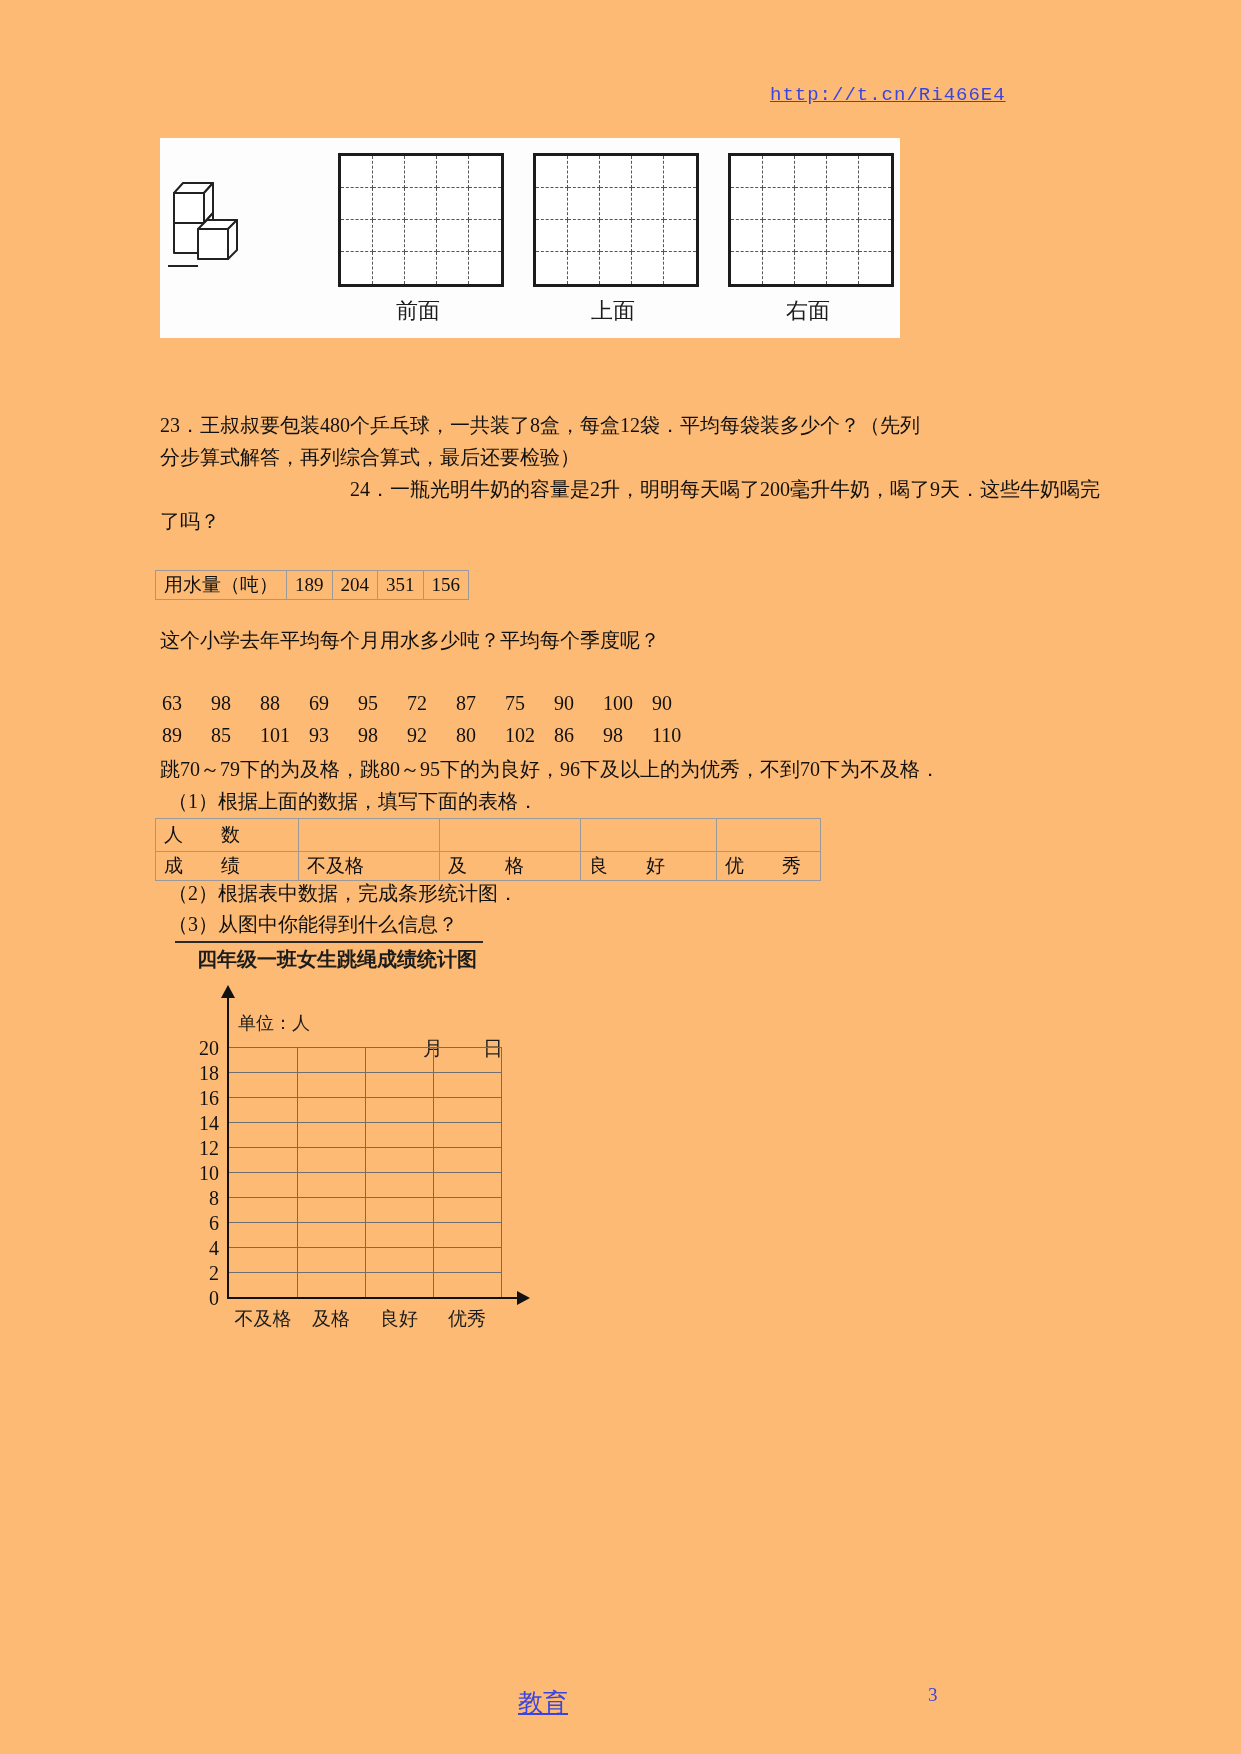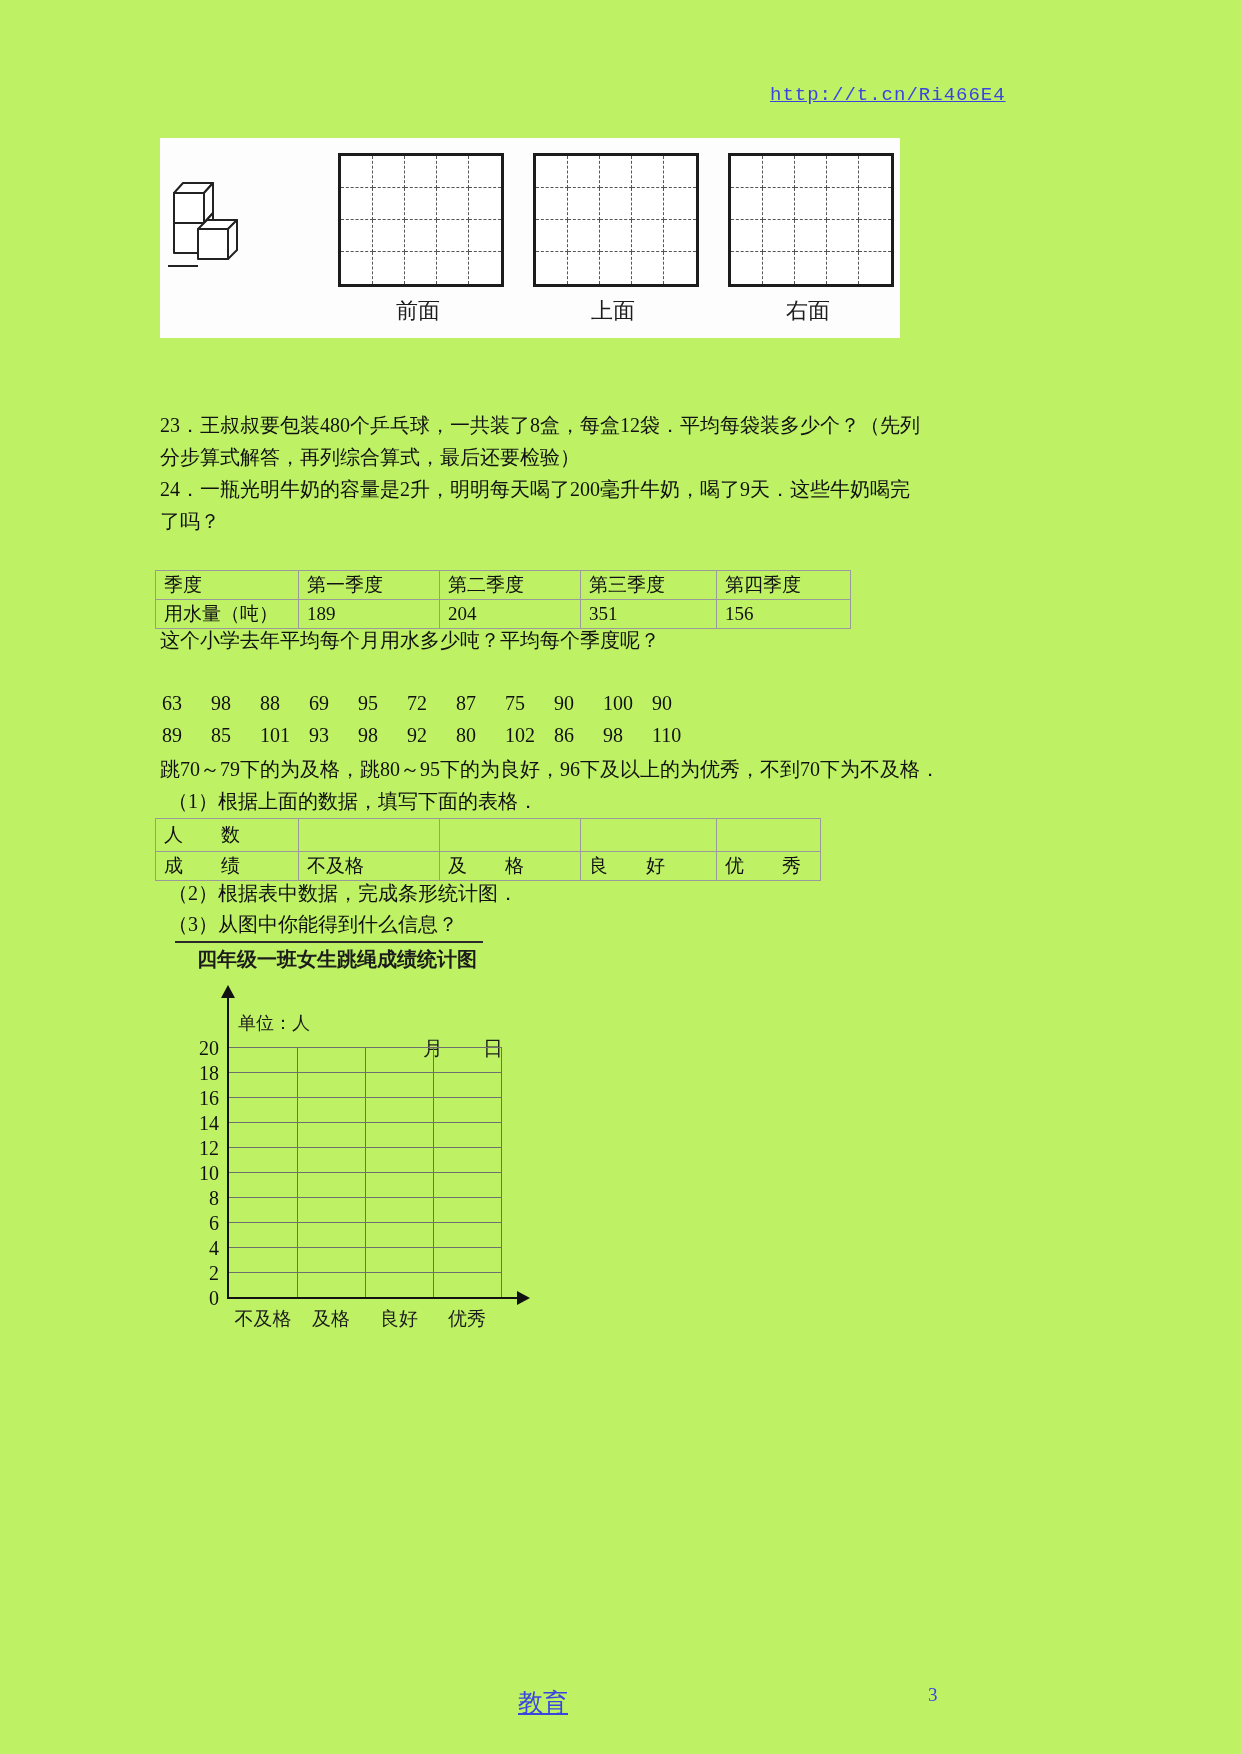--- a/index.html
+++ b/index.html
@@ -1,16 +1,16 @@
 <!DOCTYPE html>
 <html style="--link-color: #3a45e0;"><head>
 <meta charset="utf-8">
 <style>
   html,body{margin:0;padding:0;background:#e9e9e9;}
-  .page{position:relative;width:1241px;height:1754px;background:#bef264;margin:0 auto;
+  .page{position:relative;width:1241px;height:1754px;background:#fdba74;margin:0 auto;
         font-family:"Liberation Serif","DejaVu Serif",serif;color:#111;}
   .abs{position:absolute;}
   a.doclink{color:var(--link-color,#3a45e0);text-decoration:underline;cursor:pointer;}
 
   
   .header-url{left:770px;top:84px;font-family:"Liberation Mono","DejaVu Sans Mono",monospace;
               font-size:19px;letter-spacing:1px;}
 
   
   .figure-block{left:160px;top:138px;width:740px;height:200px;background:#fdfdfd;}
@@ -21,21 +21,21 @@
   .vgrid div:nth-child(5n){border-right:none;}
   .vgrid div:nth-child(n+16){border-bottom:none;}
   .vg1{left:178px;} .vg2{left:373px;} .vg3{left:568px;}
   .vlabel{position:absolute;top:158px;width:160px;text-align:center;
           font-family:"Liberation Sans","DejaVu Sans",sans-serif;font-size:22px;color:#1c1c1c;}
   .vl1{left:178px;} .vl2{left:373px;} .vl3{left:568px;}
 
   
   .para{left:160px;width:940px;font-size:20px;line-height:1.25;white-space:nowrap;}
   .sec-title{top:378px;font-weight:bold;font-size:21px;}
-  .p23a{top:413px;} .p23b{top:445px;} .p24a{top:477px;} .p24b{top:509px;}
+  .p23a{top:413px;} .p23b{top:445px;} .p24a{top:477px;text-align:right;} .p24b{top:509px;}
   .p25{top:541px;} .p25q{top:628px;} .p26{top:658px;}
   .p26rule{top:757px;} .p26s1{top:789px;left:168px;} .p26s2{top:881px;left:168px;} .p26s3{top:912px;left:168px;}
 
   
   table.doc{border-collapse:collapse;font-size:19px;}
   table.doc td{border:1px solid #9a9a9a;padding:1px 8px;height:26px;vertical-align:middle;}
   .water-table{left:155px;top:570px;}
   .grade-table{left:155px;top:818px;}
   .grade-table td.fill{height:30px;}
 
@@ -168,27 +168,20 @@
     <span class="vlabel vl3">右面</span>
   </div>
 
   <div class="abs para p23a">23．王叔叔要包装480个乒乓球，一共装了8盒，每盒12袋．平均每袋装多少个？（先列</div>
   <div class="abs para p23b">分步算式解答，再列综合算式，最后还要检验）</div>
   <div class="abs para p24a">24．一瓶光明牛奶的容量是2升，明明每天喝了200毫升牛奶，喝了9天．这些牛奶喝完</div>
   <div class="abs para p24b">了吗？</div>
 
   <table class="abs doc water-table">
     <tbody>
-        <tr>
-      <td style="width:126px">季度</td>
-      <td style="width:124px">第一季度</td>
-      <td style="width:124px">第二季度</td>
-      <td style="width:119px">第三季度</td>
-      <td style="width:117px">第四季度</td>
-    </tr>
     <tr>
       <td>用水量（吨）</td>
       <td>189</td>
       <td>204</td>
       <td>351</td>
       <td>156</td>
     </tr>
   </tbody>
     </table>
 

